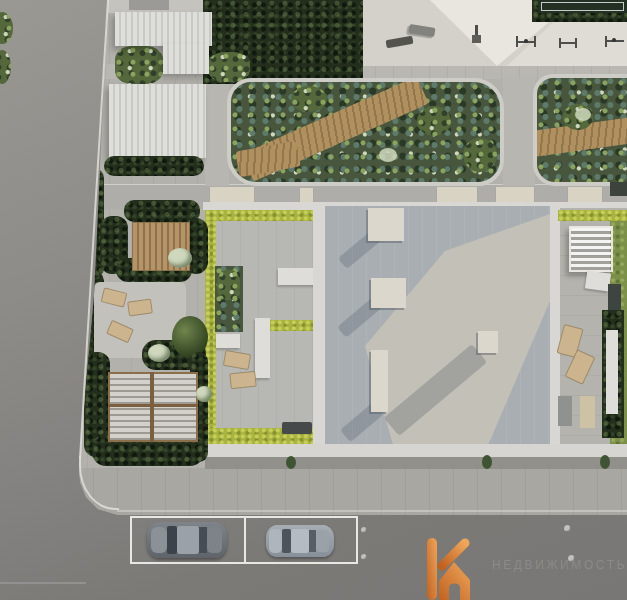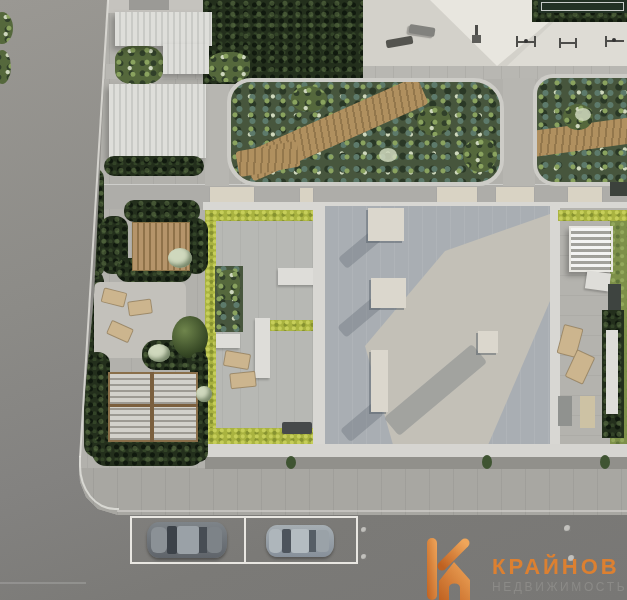--- a/index.html
+++ b/index.html
@@ -238,18 +238,17 @@
             <stop offset="0" stop-color="#c2611e"></stop>
               <stop offset="1" stop-color="#f4a85a"></stop>
           </linearGradient>
         </defs>
         <rect x="3" y="2" width="10" height="62" rx="5" fill="url(#kg)"></rect>
         <path d="M18 30 L41 7" stroke="url(#kg)" stroke-width="9" stroke-linecap="round" fill="none"></path>
         <path d="M15 45 L30 26 L46 44 L46 64 L36 64 L36 52 Q36 47.5 30.5 47.5 Q25 47.5 25 52 L25 64 L15 64 Z" fill="url(#kg)"></path>
       </svg>
     </span>
     <div class="abs" style="left:77px;top:22px;">
-      <div class="brand" style="color:#e0812f;">КРАЙНОВ</div>
       <div class="brand-sub" style="color:#8c8b88;">НЕДВИЖИМОСТЬ</div>
     </div>
   </div>
 
 </div>
 
 </body></html>

